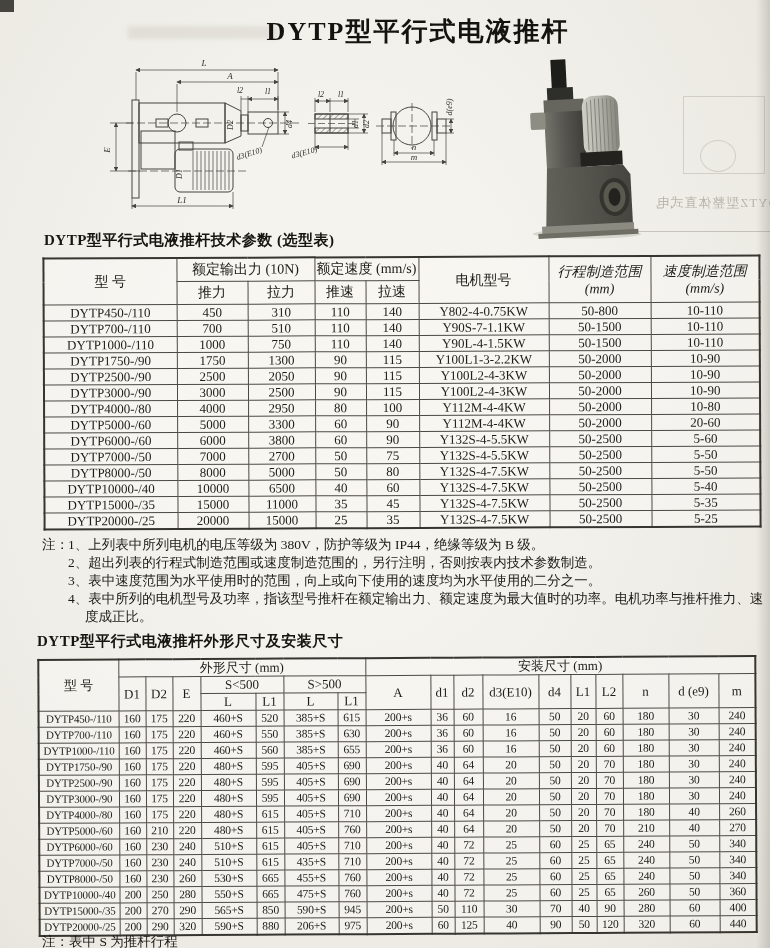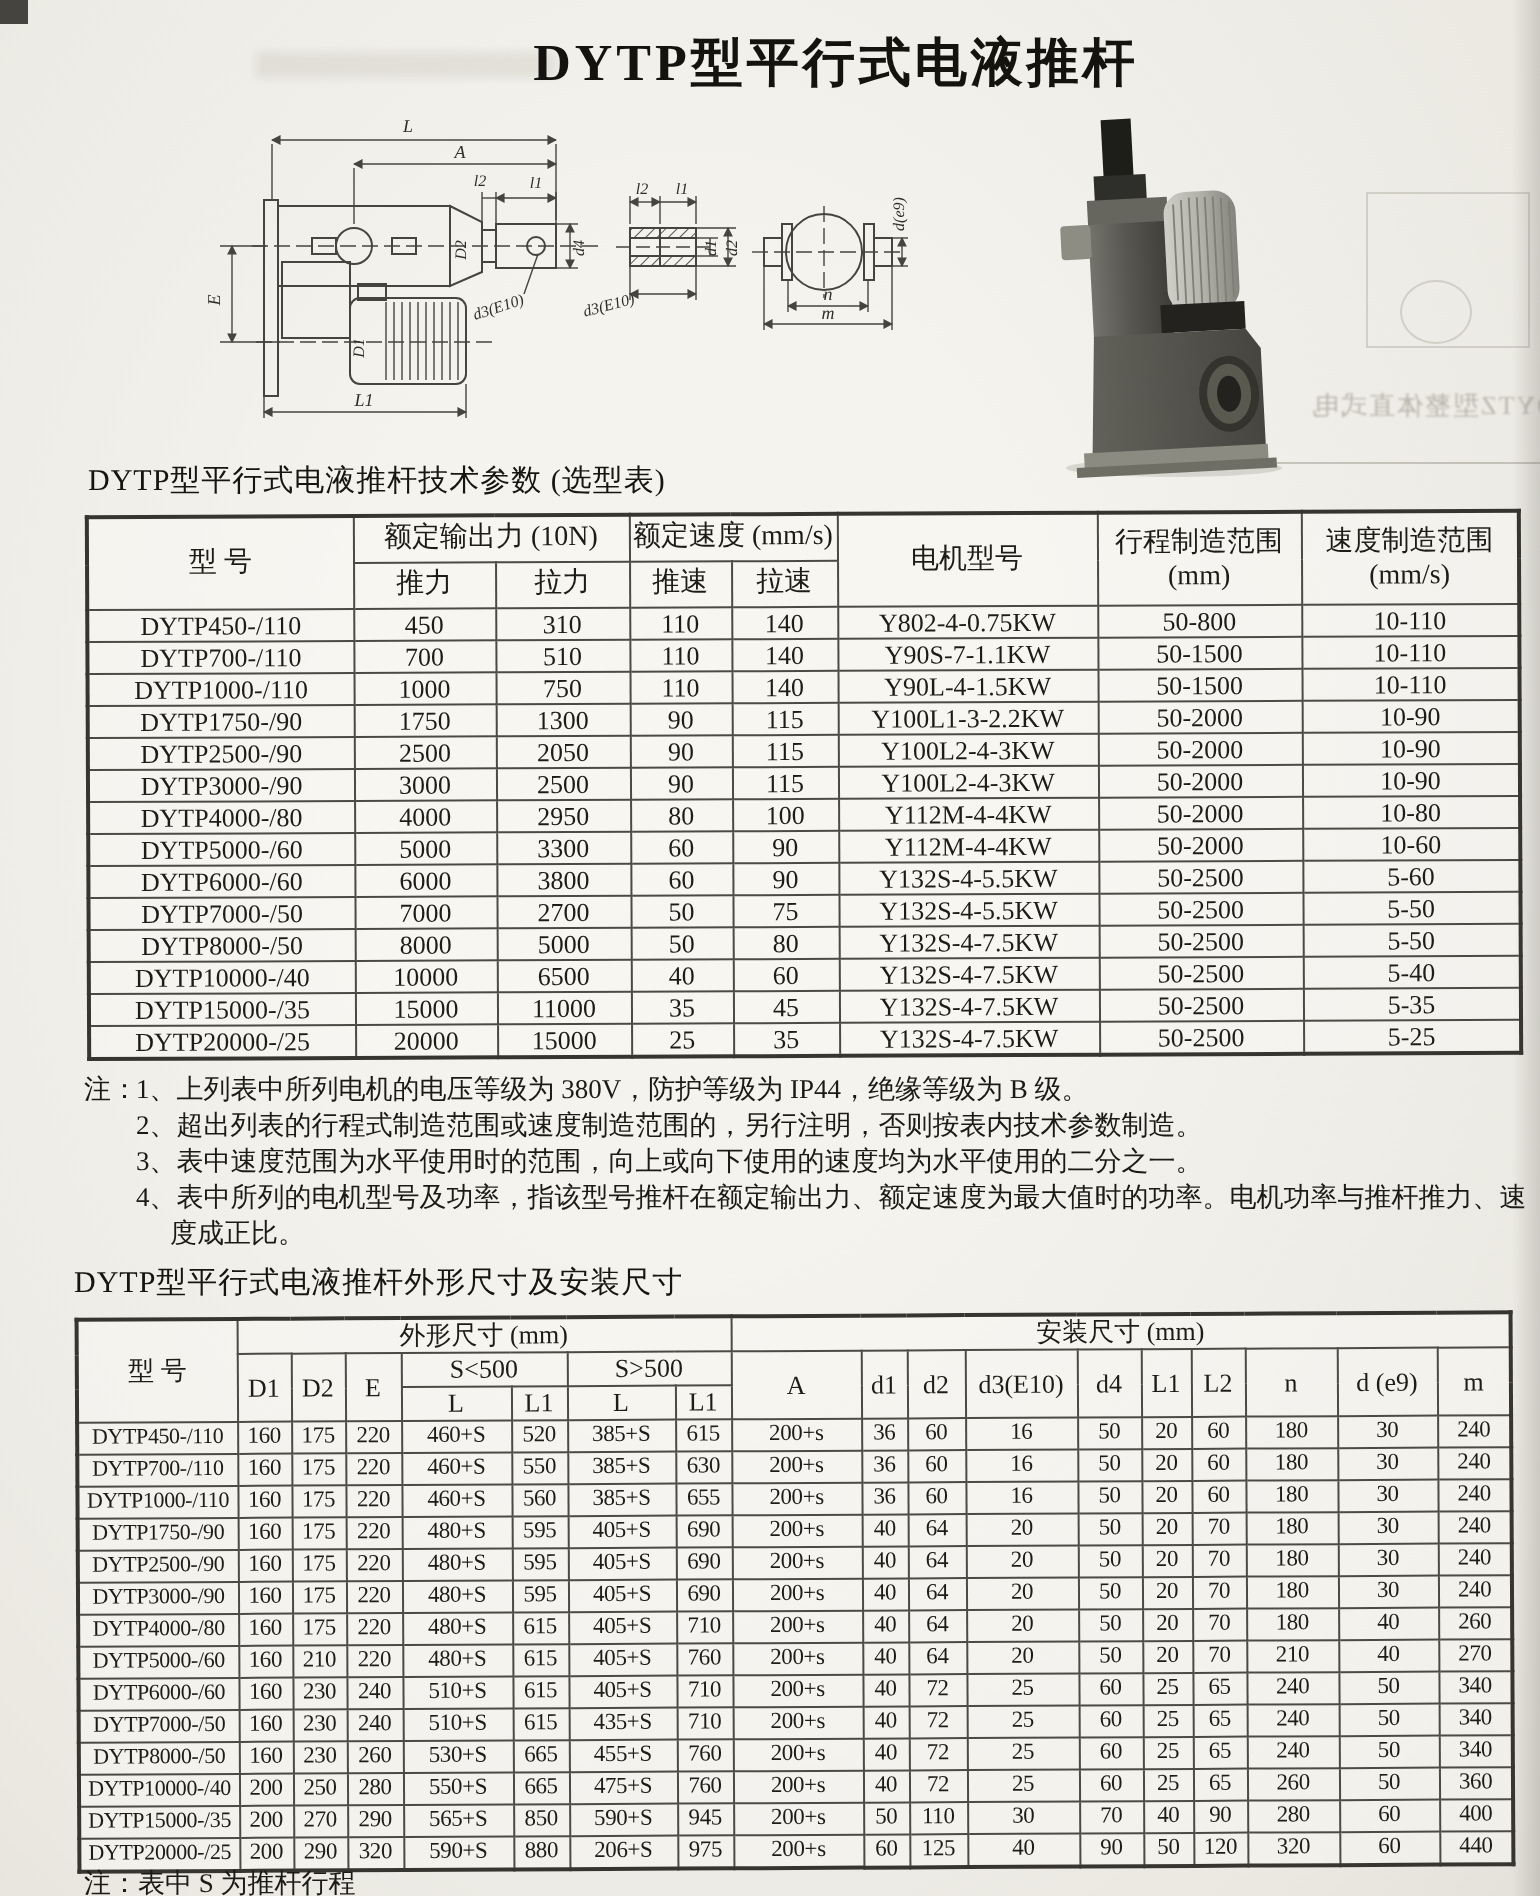--- a/index.html
+++ b/index.html
@@ -7,21 +7,21 @@
     width:770px;height:948px;position:relative;overflow:hidden;
     background:radial-gradient(ellipse at 45% 40%, #f4f3ee 30%, #eae8e1 85%, #e3e1d9 100%);
     font-family:"Liberation Serif","DejaVu Serif",serif;
     color:#1c1b18;
   }
   .corner-mark{position:absolute;left:0;top:0;width:14px;height:12px;background:#45443f;}
   .edge-shade{position:absolute;right:0;top:0;width:14px;height:948px;
     background:linear-gradient(to right, rgba(80,78,70,0), rgba(80,78,70,.20));}
   .title{position:absolute;left:17px;top:14px;width:770px;margin:0;text-align:center;
     font-size:26px;font-weight:bold;letter-spacing:2px;color:#14130f;padding-left:16px;}
-  .sec-title{position:absolute;font-size:15px;font-weight:normal;color:#16150f;letter-spacing:.5px;}
+  .sec-title{position:absolute;font-size:15px;font-weight:bold;color:#16150f;letter-spacing:.5px;}
   .s1{left:44px;top:231px;}
   .s2{left:37px;top:632px;}
   .drawing{position:absolute;left:100px;top:55px;}
   .photo{position:absolute;left:523px;top:48px;}
   
   .ghost-text{position:absolute;left:638px;top:194px;width:140px;
     transform:scaleX(-1);color:#8d887c;opacity:.55;font-size:13px;letter-spacing:1px;
     filter:blur(.4px);}
   .ghost-line{position:absolute;left:614px;top:231px;width:156px;height:1px;background:rgba(120,115,103,.35);}
   .ghost-box{position:absolute;border:1px solid rgba(110,105,92,.22);}
@@ -34,21 +34,21 @@
   .t2wrap{position:absolute;left:38px;top:657px;width:717px;transform:rotate(-0.3deg);}
   table{border-collapse:collapse;width:100%;table-layout:fixed;
     background:rgba(249,248,244,.55);border:2px solid #36352f;}
   th,td{border:1px solid #4c4a44;text-align:center;vertical-align:middle;
     padding:0;font-weight:normal;color:#1d1c17;overflow:hidden;white-space:nowrap;}
   .t1wrap th{font-size:14px;height:22px;line-height:16px;}
   .t1wrap td{font-size:13px;height:15px;line-height:15px;}
   .t2wrap th{font-size:13px;height:16px;line-height:14px;}
   .t2wrap td{font-size:11.5px;height:15px;line-height:15px;letter-spacing:-.2px;}
   .t2wrap td:first-child{font-size:11px;}
-  th.pre{white-space:pre-line;line-height:17px;}
+  th.pre{white-space:pre-line;line-height:17px;font-style:italic;}
   
   .notes{position:absolute;left:42px;top:536px;width:706px;font-size:13.5px;
     line-height:18px;color:#1b1a15;padding-left:26px;}
   .note-prefix{position:absolute;left:0;top:0;}
   .note-item{padding-left:17px;text-indent:-17px;}
   .footnote{position:absolute;left:42px;top:933px;font-size:13.5px;color:#1b1a15;}
   
   .dim{font-size:9px;font-style:italic;fill:#2f2e28;text-anchor:middle;
     font-family:"Liberation Serif","DejaVu Serif",serif;}
   .dim8{font-size:8px;}
@@ -344,21 +344,21 @@
           <td>10-80</td>
         </tr>
         <tr>
           <td>DYTP5000-/60</td>
           <td>5000</td>
           <td>3300</td>
           <td>60</td>
           <td>90</td>
           <td>Y112M-4-4KW</td>
           <td>50-2000</td>
-          <td>10-60</td>
+          <td>20-60</td>
         </tr>
         <tr>
           <td>DYTP6000-/60</td>
           <td>6000</td>
           <td>3800</td>
           <td>60</td>
           <td>90</td>
           <td>Y132S-4-5.5KW</td>
           <td>50-2500</td>
           <td>5-60</td>

